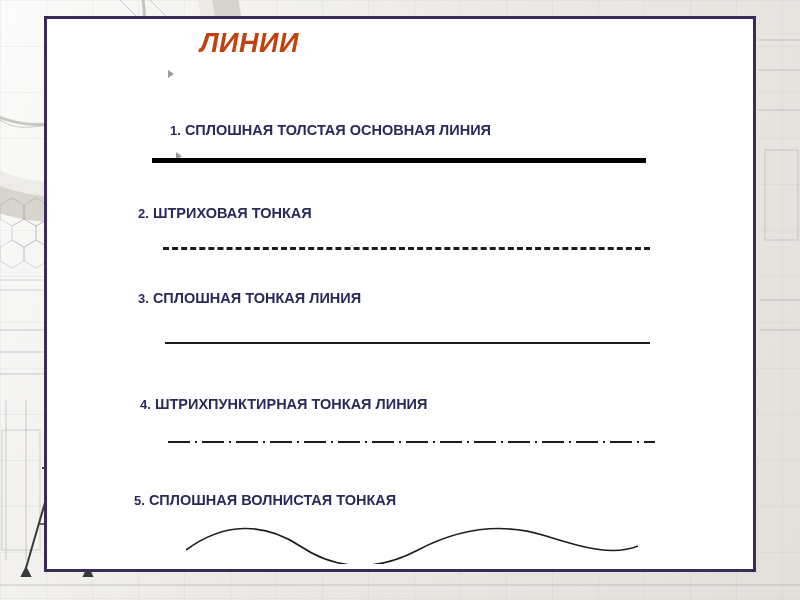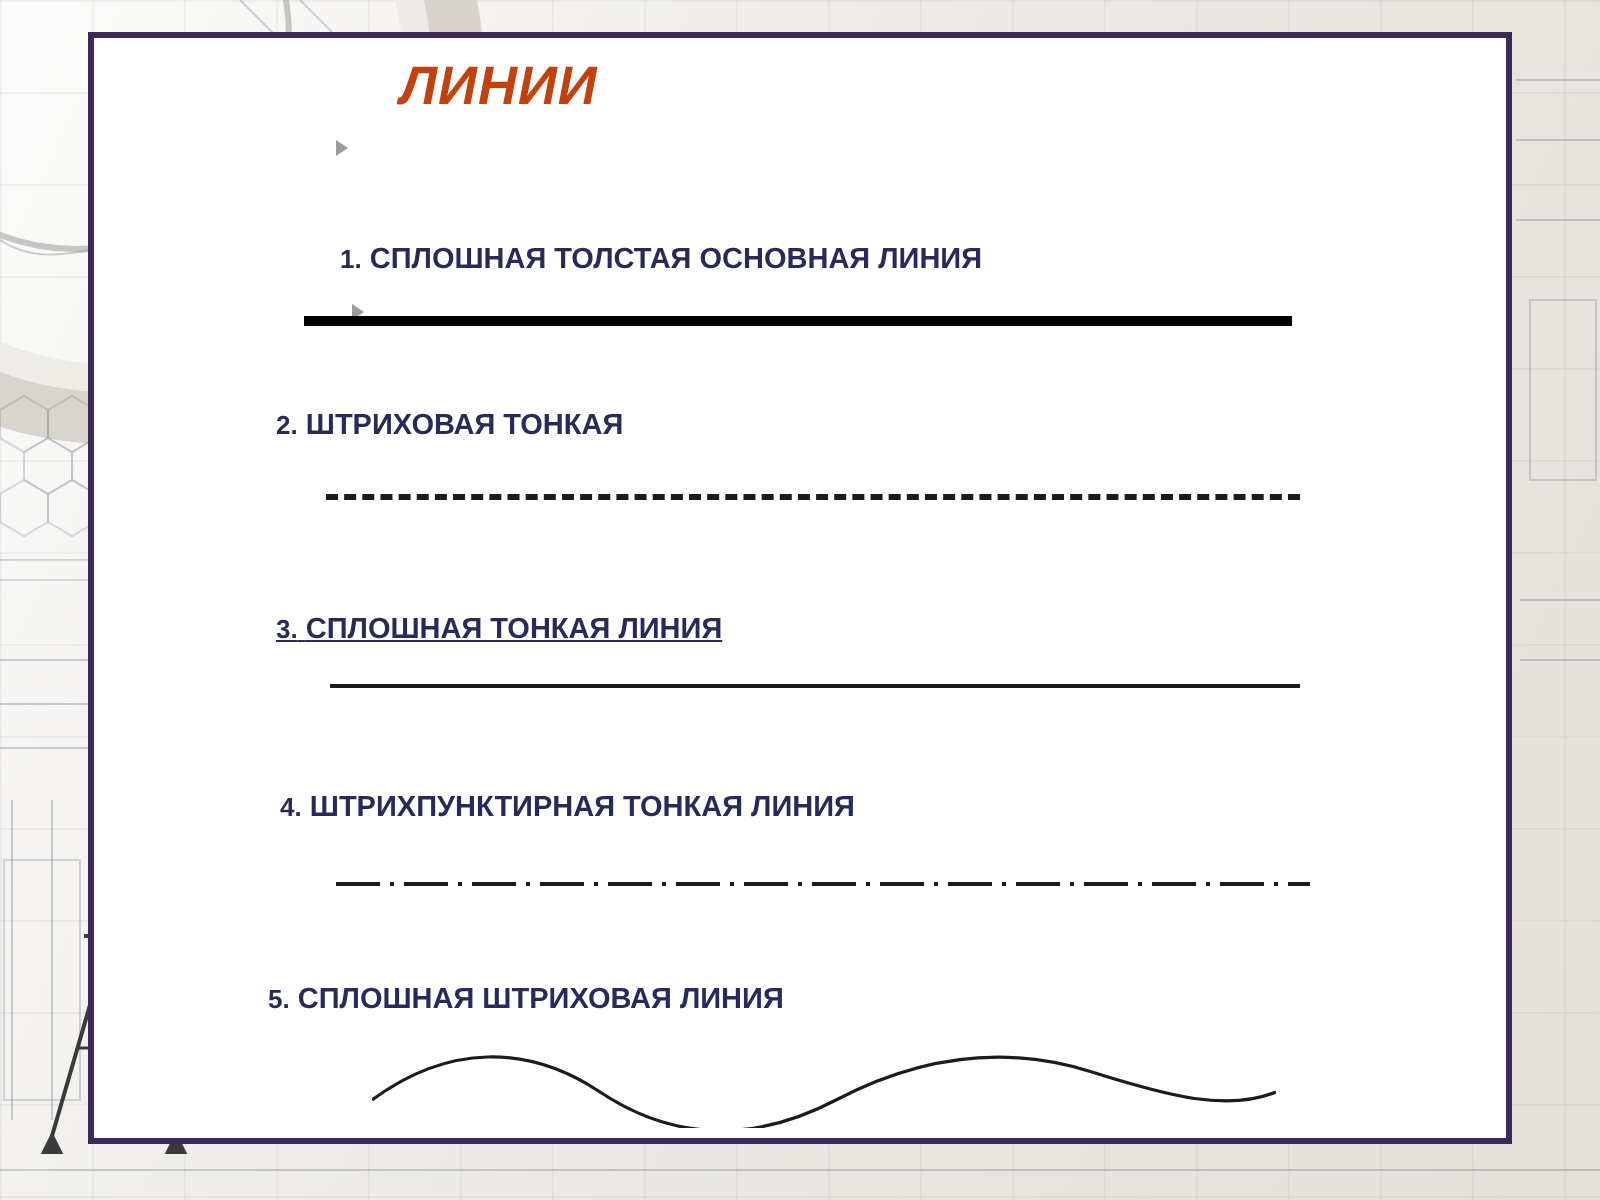--- a/index.html
+++ b/index.html
@@ -251,40 +251,40 @@
 
   <div class="item">
     <div class="item-label" style="left:138px; top:205px;">
       <span class="item-num">2.</span>
       <span>ШТРИХОВАЯ ТОНКАЯ</span>
     </div>
     <div class="sample s2"></div>
   </div>
 
   <div class="item">
-    <div class="item-label" style="left:138px; top:307px;text-decoration:underline;">
+    <div class="item-label" style="left:138px; top:290px;">
       <span class="item-num">3.</span>
       <span>СПЛОШНАЯ ТОНКАЯ ЛИНИЯ</span>
     </div>
     <div class="sample s3"></div>
   </div>
 
   <div class="item">
     <div class="item-label" style="left:140px; top:396px;text-align:center;">
       <span class="item-num">4.</span>
       <span>ШТРИХПУНКТИРНАЯ ТОНКАЯ ЛИНИЯ</span>
     </div>
     <svg class="sample s4" viewBox="0 0 487 10" preserveAspectRatio="none">
       <line x1="0" y1="5" x2="487" y2="5" stroke="#1c1c1c" stroke-width="2" stroke-dasharray="22 5 2 5"></line>
     </svg>
   </div>
 
   <div class="item">
     <div class="item-label" style="left:134px; top:492px;">
       <span class="item-num">5.</span>
-      <span>СПЛОШНАЯ ШТРИХОВАЯ ЛИНИЯ</span>
+      <span>СПЛОШНАЯ ВОЛНИСТАЯ ТОНКАЯ</span>
     </div>
     <svg class="sample s5" viewBox="0 0 452 48" preserveAspectRatio="none">
       <path d="M0,34 C 38,6 78,6 114,30 C 150,54 190,56 232,34 C 274,12 316,6 360,20 C 398,32 428,40 452,30" fill="none" stroke="#1c1c1c" stroke-width="1.6"></path>
     </svg>
   </div>
 
 </div>
 
 </body></html>

